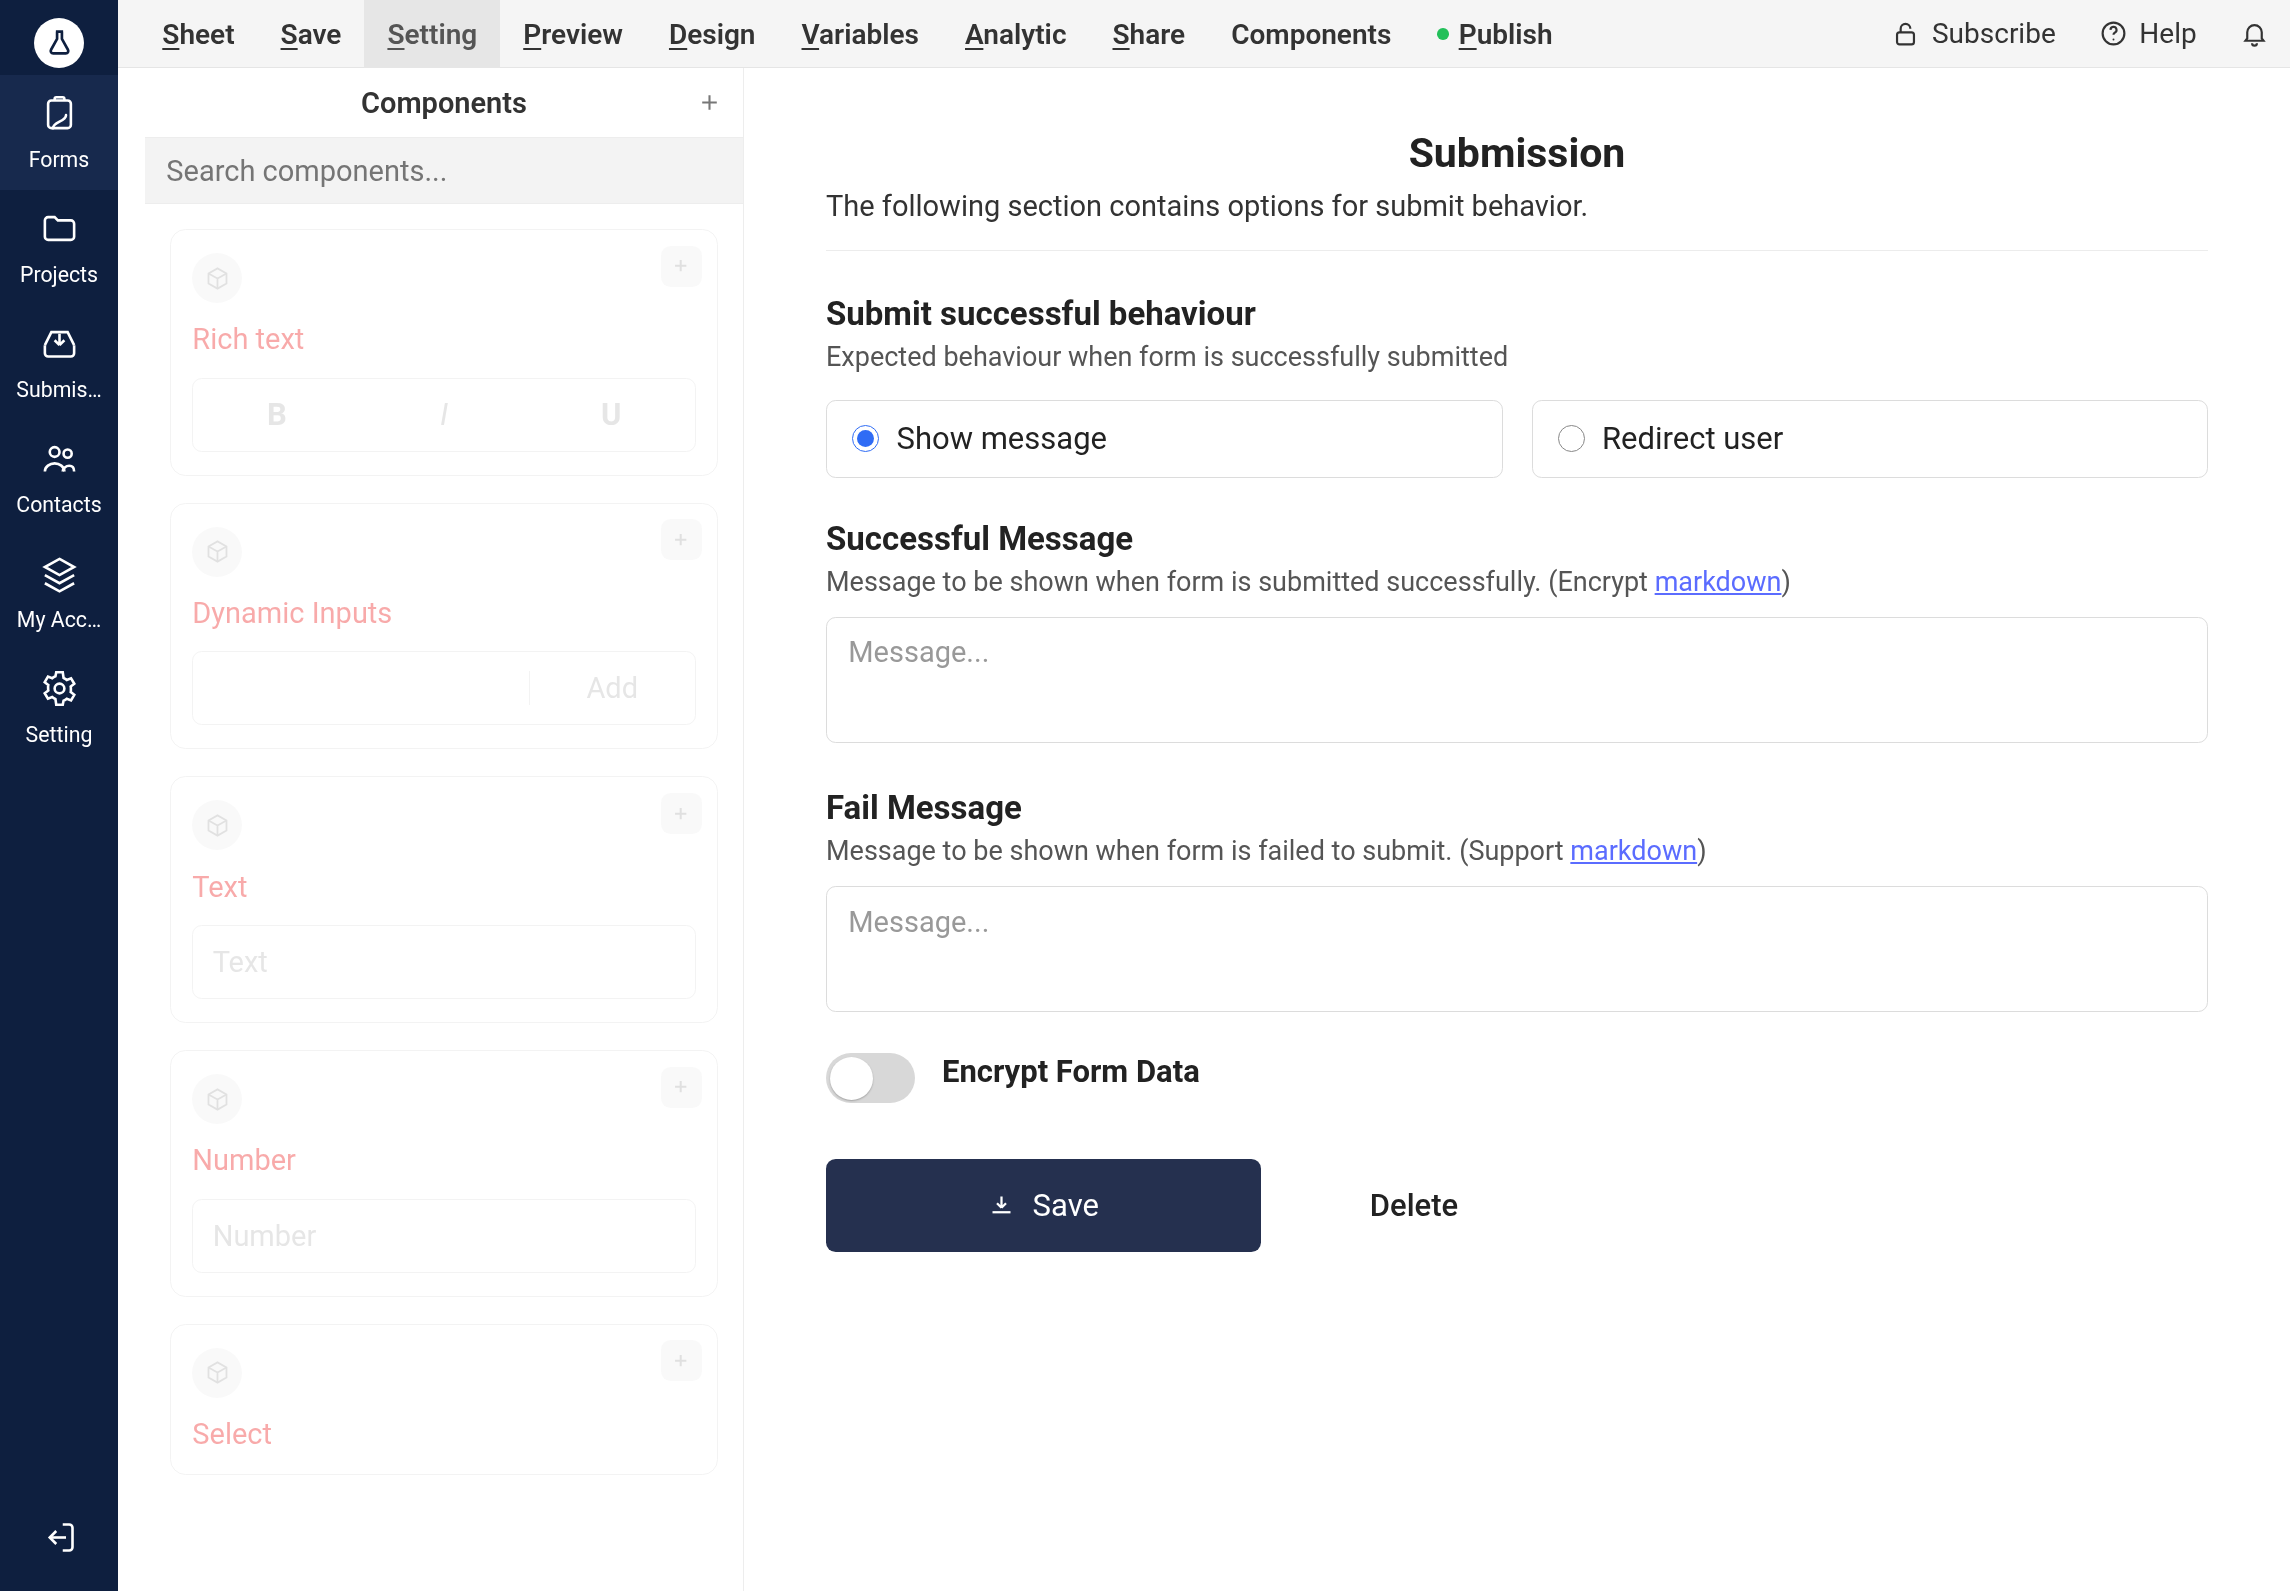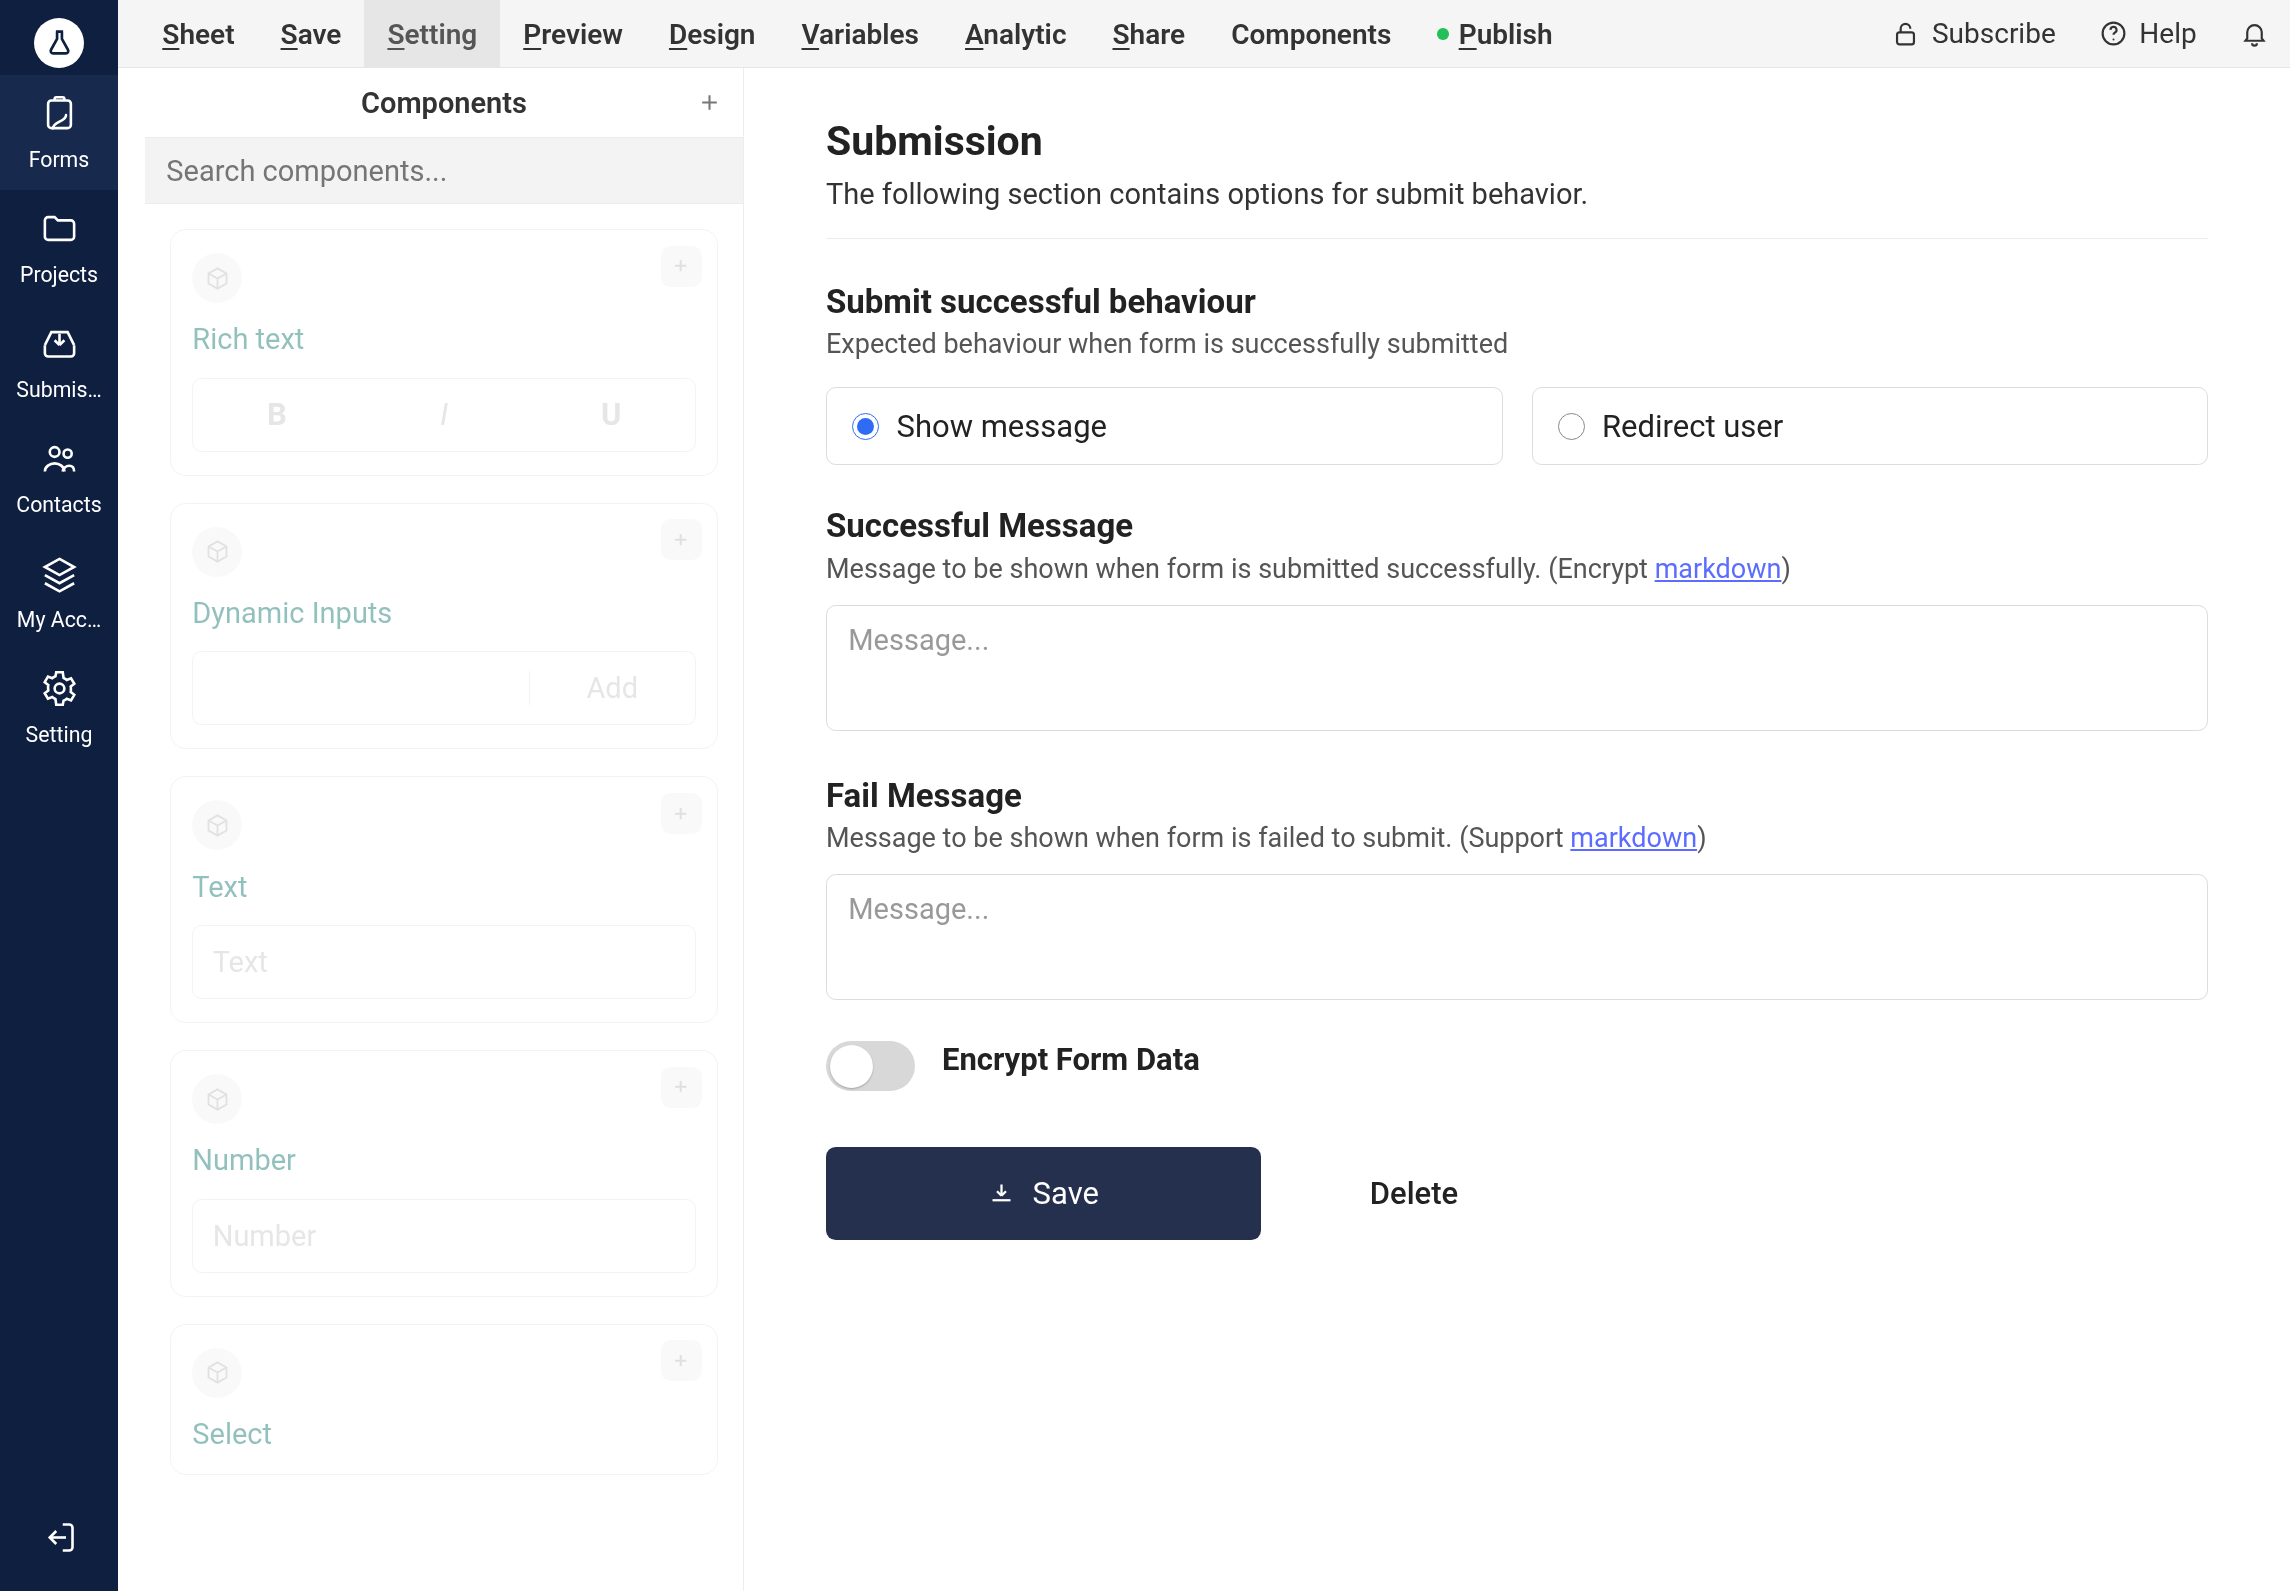--- a/index.html
+++ b/index.html
@@ -40,37 +40,37 @@
 .body{flex:1;display:flex;min-height:0;}
 .panel{width:626px;border-right:1.9px solid #ededed;display:flex;flex-direction:column;min-height:0;padding-left:27px;}
 .panel-head{height:70px;display:flex;align-items:center;padding:0 27px;font-size:29px;font-weight:600;color:#333;justify-content:center;position:relative;border-bottom:1px solid #ededed;}
 .panel-head .plus{position:absolute;right:21.3px;color:#666;}
 .panel-search{height:66px;background:#f3f3f3;border-bottom:1px solid #ededed;}
 .panel-search input{width:100%;height:100%;border:0;background:transparent;font-size:29px;padding:0 21.3px;color:#333;outline:none;}
 .panel-scroll{flex:1;overflow-y:auto;padding:25px 25px 58px;}
 .cmp{border:1px solid #e5e5e5;border-radius:15.5px;padding:23px 21.3px;margin-bottom:27px;position:relative;background:#fff;}
 .cmp .cube{width:50px;height:50px;border-radius:50%;background:#f2f2f2;display:flex;align-items:center;justify-content:center;color:#bdbdbd;}
 .cmp .add{position:absolute;top:15.5px;right:15.5px;width:41px;height:41px;border-radius:9.7px;background:#f2f2f2;display:flex;align-items:center;justify-content:center;color:#bbb;font-size:25px;}
-.cmp .name{font-size:29px;color:#0f766e;margin-top:19.4px;}
+.cmp .name{font-size:29px;color:#ef4444;margin-top:19.4px;}
 .cmp .inner{margin-top:21.3px;border:1px solid #e5e5e5;border-radius:9.7px;height:74px;display:flex;align-items:center;}
 .cmp .biU{display:flex;width:100%;}
 .cmp .biU span{flex:1;text-align:center;font-size:31px;color:#c8c8c8;font-weight:700;}
 .cmp .biU .i{font-weight:400;font-style:italic;}
 .cmp .dyn{display:flex;width:100%;}
 .cmp .dyn .field{flex:1;border-right:1px solid #e5e5e5;}
 .cmp .dyn .btn{width:165px;display:flex;align-items:center;justify-content:center;color:#c8c8c8;font-size:29px;}
 .cmp .ph{padding-left:19.4px;color:#c8c8c8;font-size:29px;}
 
 
 .panel-faded{position:relative;}
 .panel-faded::after{content:"";position:absolute;inset:0;background:rgba(255,255,255,0.55);pointer-events:none;}
 
 
 .content{flex:1;overflow:auto;padding:49px 82px;}
-.h1{font-size:41px;font-weight:700;margin:0;}
+.h1{font-size:41px;font-weight:700;margin:12px;text-align:center;}
 .sub{font-size:29px;color:#333;margin-top:11.6px;}
 .hr{border:0;border-top:1.9px solid #ececec;margin:27px 0 43px;}
 .h2{font-size:33px;font-weight:700;margin:0;}
 .desc{font-size:27px;color:#555;margin-top:7.8px;}
 .radio-row{display:flex;gap:29px;margin-top:27px;}
 .radio{flex:1;border:1.9px solid var(--border);border-radius:9.7px;height:78px;display:flex;align-items:center;padding:13px 25px;font-size:31px;gap:17.5px;cursor:pointer;}
 .radio input{appearance:none;width:27px;height:27px;border:1.9px solid #888;border-radius:50%;position:relative;margin:0;}
 .radio input:checked{border-color:var(--accent);}
 .radio input:checked::after{content:"";position:absolute;inset:3.9px;background:var(--accent);border-radius:50%;}
 .field-block{margin-top:41px;}

